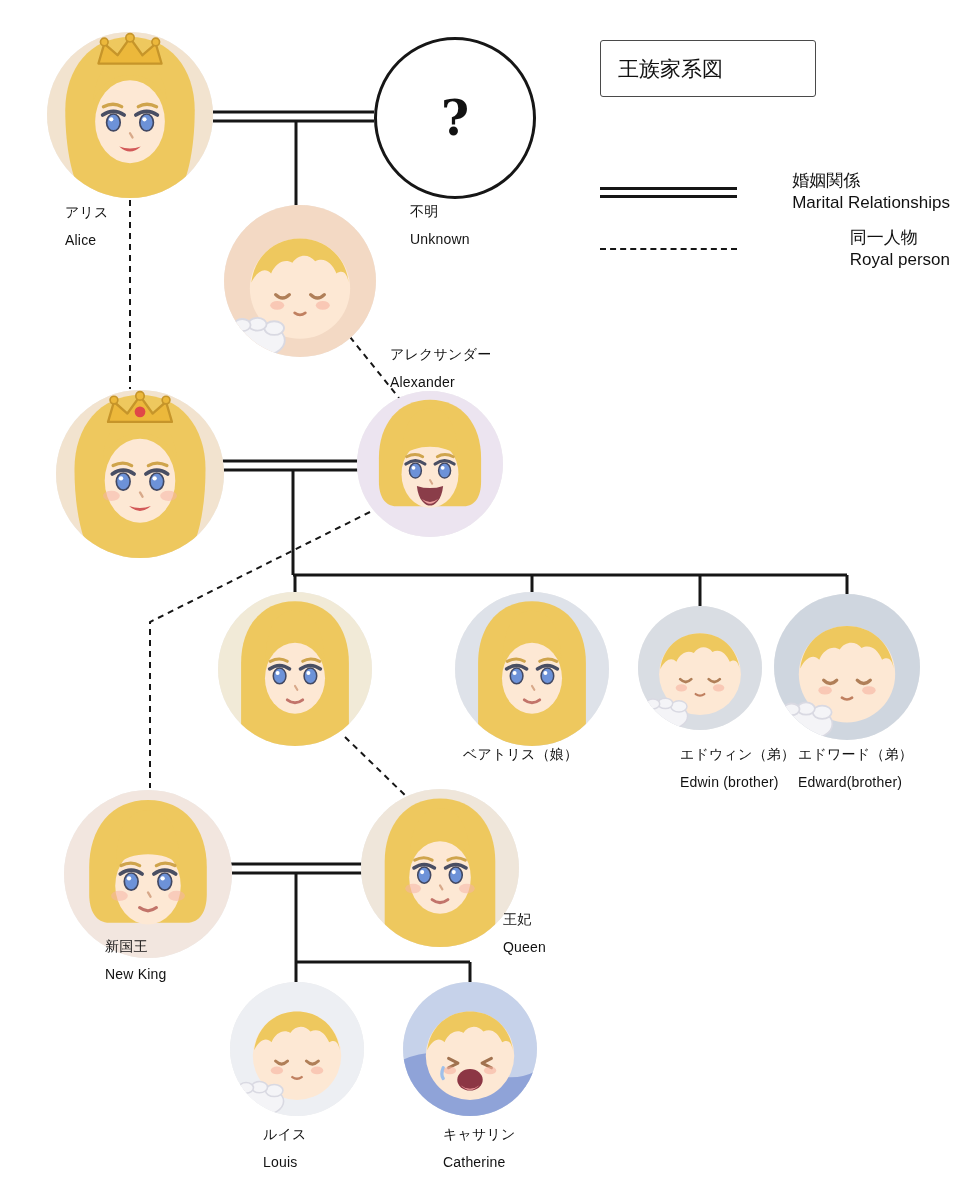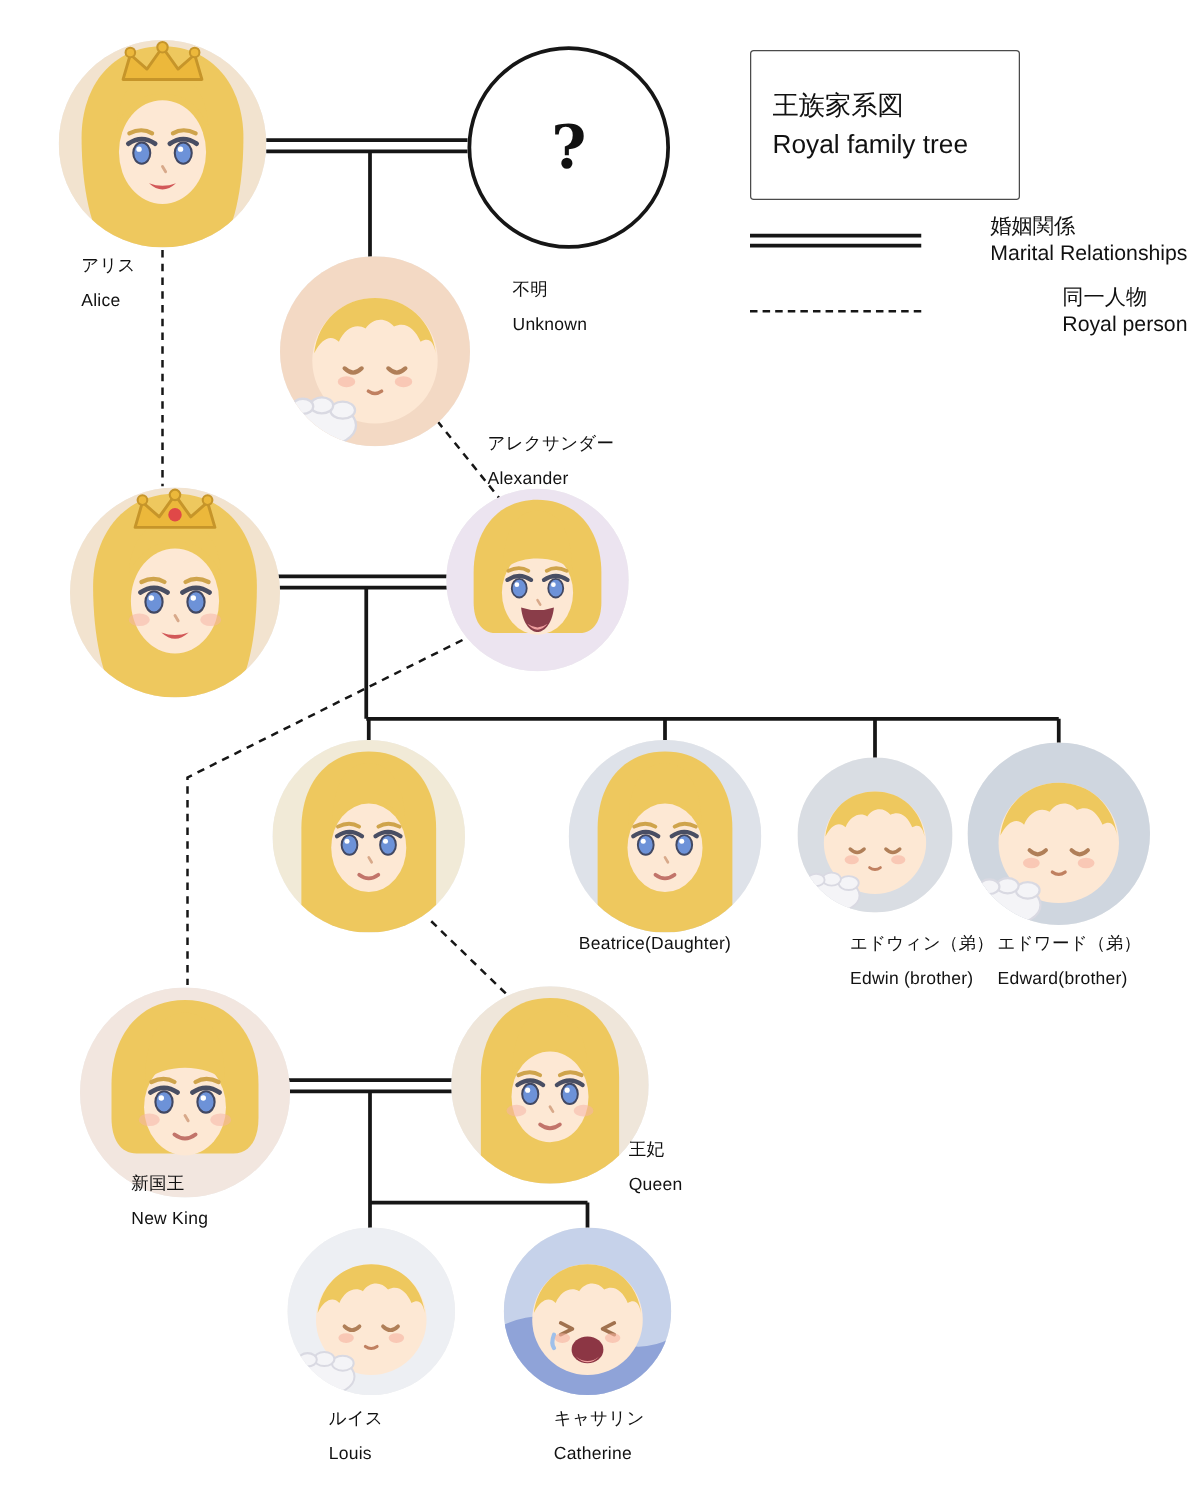--- a/index.html
+++ b/index.html
@@ -22,21 +22,21 @@
     position:absolute; border-radius:50%; border:3px solid #161616; background:#fff;
     display:flex; align-items:center; justify-content:center;
   }
   .unknown-mark { font-family:"DejaVu Serif","Liberation Serif",serif; font-size:48px; font-weight:700; color:#111; }
 
   .label { position:absolute; font-size:14px; line-height:28px; letter-spacing:.2px; white-space:nowrap; }
 
   .title-box {
     position:absolute; left:600px; top:40px; width:216px;
     border:1.5px solid #4a4a4a; border-radius:3px;
-    padding:28px 17px; font-size:21px; line-height:31px;
+    padding:12px 17px; font-size:21px; line-height:31px;
   }
 
   .legend { position:absolute; left:600px; top:170px; width:350px; }
   .legend-row { display:flex; align-items:center; margin-bottom:13px;justify-content:space-between; }
   .sample { width:137px; margin-right:9px; flex:none; }
   .s-double { height:11px; border-top:3px solid #161616; border-bottom:3px solid #161616; }
   .s-single { height:0; border-top:3px solid #161616; }
   .s-dashed { height:0; border-top:2px dashed #161616; }
   .legend-text { font-size:17px; line-height:22px; white-space:nowrap; }
 </style>
@@ -332,30 +332,30 @@
         <path d="M30 64Q28 69 30 72" stroke="#9fc0ea" stroke-width="2.5" fill="none" stroke-linecap="round"></path>
         <ellipse cx="35" cy="66" rx="4.6" ry="2.9" fill="#f6b3a0" opacity=".6"></ellipse>
         <ellipse cx="65" cy="66" rx="4.6" ry="2.9" fill="#f6b3a0" opacity=".6"></ellipse>
       </svg>
     </div>
 
   <div class="label" style="left:65px;top:198px">
     <div>アリス</div>
     <div>Alice</div>
   </div>
-  <div class="label" style="left:410px;top:217px">
+  <div class="label" style="left:410px;top:197px">
     <div>不明</div>
     <div>Unknown</div>
   </div>
   <div class="label" style="left:390px;top:340px">
     <div>アレクサンダー</div>
     <div>Alexander</div>
   </div>
   <div class="label" style="left:463px;top:740px">
-    <div>Beatrice(Daughter)</div>
+    <div>ベアトリス（娘）</div>
   </div>
   <div class="label" style="left:680px;top:740px">
     <div>エドウィン（弟）</div>
     <div>Edwin (brother)</div>
   </div>
   <div class="label" style="left:105px;top:932px">
     <div>新国王</div>
     <div>New King</div>
   </div>
   <div class="label" style="left:798px;top:740px">
@@ -370,21 +370,20 @@
     <div>ルイス</div>
     <div>Louis</div>
   </div>
   <div class="label" style="left:443px;top:1120px">
     <div>キャサリン</div>
     <div>Catherine</div>
   </div>
 
   <div class="title-box">
     <div>王族家系図</div>
-    <div>Royal family tree</div>
   </div>
 
   <div class="legend">
     <div class="legend-row">
       <div class="sample s-double"></div>
       <div class="legend-text">
         <div>婚姻関係</div>
         <div>Marital Relationships</div>
       </div>
     </div>

